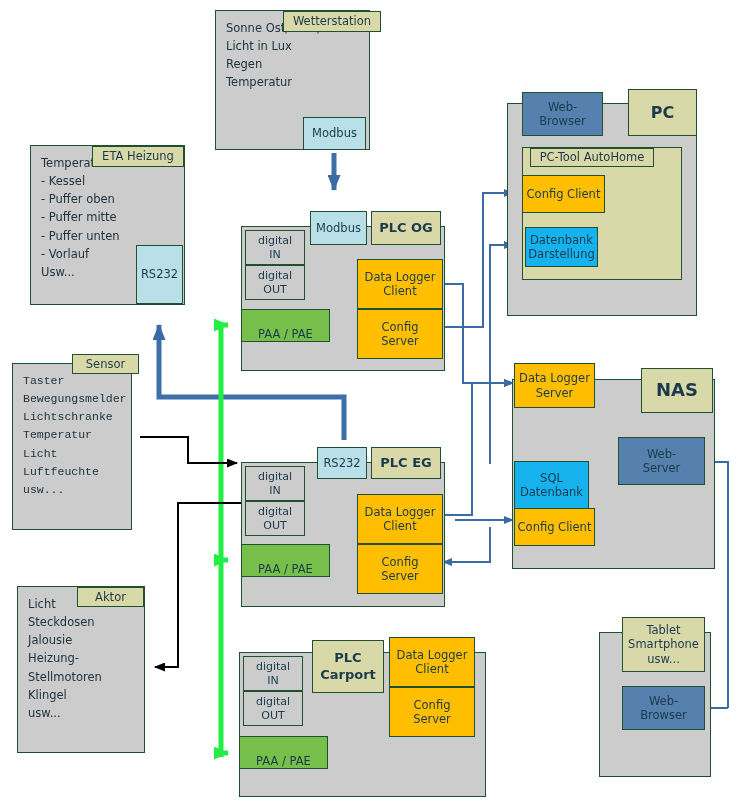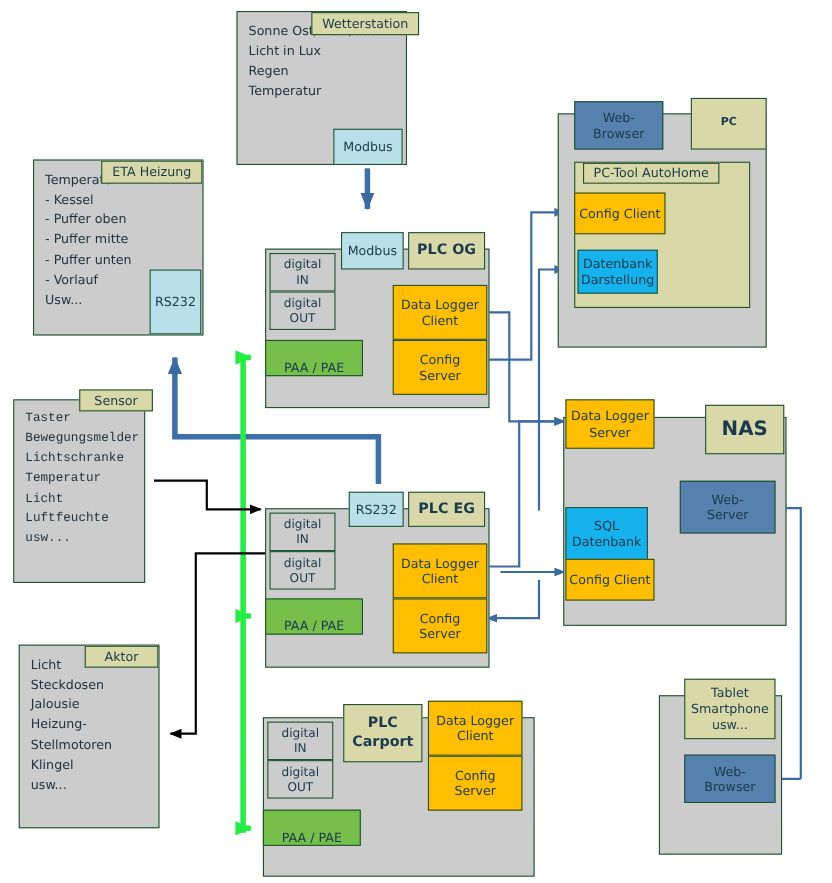--- a/index.html
+++ b/index.html
@@ -215,21 +215,21 @@
   <div class="box orange" style="left:389px;top:687px;width:86px;height:50px;font-size:11.5px;flex-direction:column;">
     <span>Config</span>
     <span>Server</span>
   </div>
 
   <div class="box grey container" style="left:507px;top:84px;width:190px;height:213px;"></div>
   <div class="box steel" style="left:522px;top:92px;width:81px;height:44px;font-size:11.5px;color:#1b3a4b;flex-direction:column;">
     <span>Web-</span>
     <span>Browser</span>
   </div>
-  <div class="box khaki bold" style="left:628px;top:89px;width:69px;height:47px;font-size:10px;">
+  <div class="box khaki bold" style="left:628px;top:89px;width:69px;height:47px;font-size:16px;">
     <span>PC</span>
   </div>
   <div class="box khaki container" style="left:522px;top:147px;width:160px;height:133px;"></div>
   <div class="box khaki" style="left:530px;top:148px;width:124px;height:19px;font-size:11.5px;">
     <span>PC-Tool AutoHome</span>
   </div>
   <div class="box orange" style="left:522px;top:175px;width:83px;height:38px;font-size:11.5px;">
     <span>Config Client</span>
   </div>
   <div class="box cyan" style="left:525px;top:227px;width:73px;height:40px;font-size:11.5px;flex-direction:column;">

